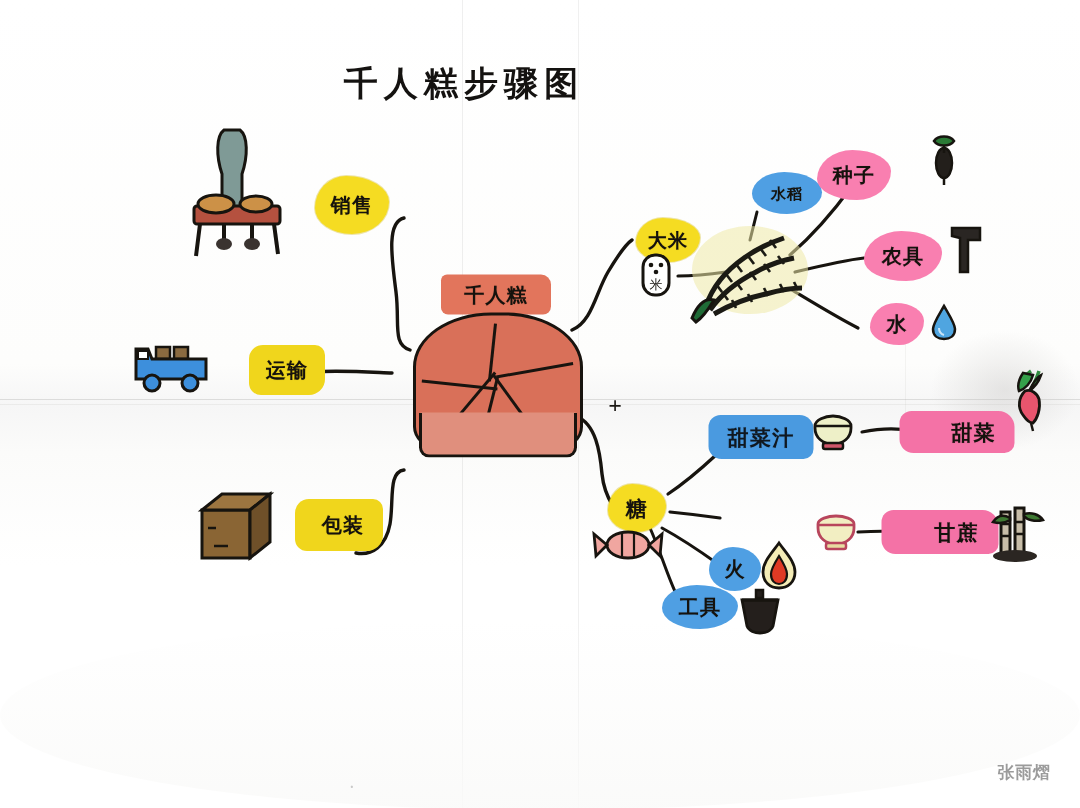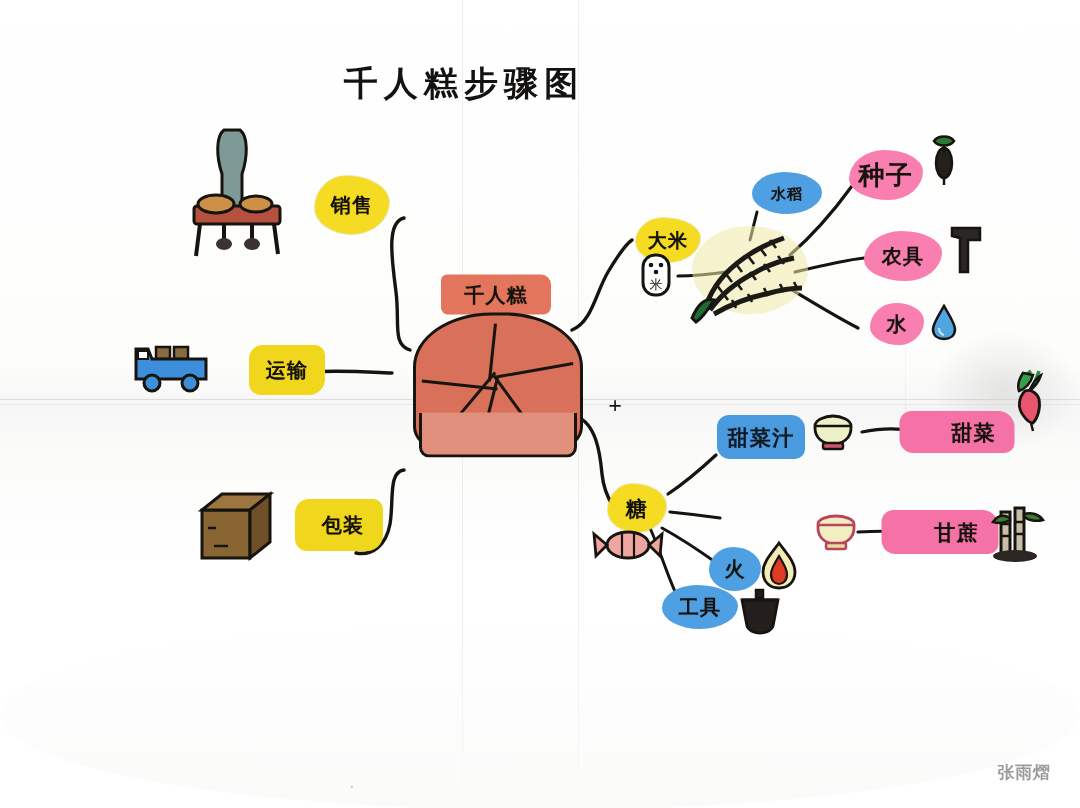--- a/index.html
+++ b/index.html
@@ -254,21 +254,21 @@
         <path d="M96,50 L90,42"></path>
       <path d="M48,94 L44,86"></path>
         <path d="M64,88 L60,80"></path>
         <path d="M80,82 L76,74"></path>
       <path d="M96,78 L92,70"></path>
         <path d="M110,76 L106,68"></path>
     </g>
     <path d="M4,104 C 10,90 18,84 26,86 C 20,96 14,104 8,108 Z" fill="#1f6b36" stroke="#17140f" stroke-width="3"></path>
   </svg>
 
-  <div class="node blob-pink" style="left:886px;top:175px;width:74px;height:50px;font-size:26px;">
+  <div class="node blob-pink" style="left:854px;top:175px;width:74px;height:50px;font-size:20px;">
     <span class="txt">种子</span>
   </div>
   <svg class="icon" style="left:944px;top:160px;" width="36" height="58" viewBox="0 0 36 58">
     <path d="M8,10 C 12,4 24,4 28,10 C 24,16 12,16 8,10 Z" fill="#2a7a35" stroke="#17140f" stroke-width="2.5"></path>
     <ellipse cx="18" cy="32" rx="8" ry="15" fill="#231f1b" stroke="#17140f" stroke-width="2.5"></ellipse>
     <path d="M18,14 L18,22" stroke="#17140f" stroke-width="2.5"></path>
     <path d="M18,46 L18,54" stroke="#17140f" stroke-width="2.5"></path>
   </svg>
 
   <div class="node blob-pink" style="left:903px;top:256px;width:78px;height:50px;font-size:20px;">
@@ -292,21 +292,21 @@
     <span class="txt">糖</span>
   </div>
   <svg class="icon" style="left:628px;top:545px;" width="80" height="34" viewBox="0 0 80 34">
     <ellipse cx="40" cy="17" rx="21" ry="13" fill="#f0a6a0" stroke="#17140f" stroke-width="2.8"></ellipse>
     <path d="M19,17 L6,6 L8,28 Z" fill="#f0a6a0" stroke="#17140f" stroke-width="2.8"></path>
     <path d="M61,17 L74,6 L72,28 Z" fill="#f0a6a0" stroke="#17140f" stroke-width="2.8"></path>
     <path d="M34,6 L34,28" stroke="#17140f" stroke-width="2.2"></path>
     <path d="M46,6 L46,28" stroke="#17140f" stroke-width="2.2"></path>
   </svg>
 
-  <div class="node blob-blue" style="left:761px;top:437px;width:88px;height:44px;font-size:21px;">
+  <div class="node blob-blue" style="left:761px;top:437px;width:105px;height:44px;font-size:21px;">
     <span class="txt">甜菜汁</span>
   </div>
   <svg class="icon" style="left:833px;top:432px;" width="48" height="40" viewBox="0 0 48 40">
     <path d="M6,14 C 6,8 16,4 24,4 C 32,4 42,8 42,14 L42,16 C 42,26 34,32 24,32 C 14,32 6,26 6,16 Z" fill="#eef0c8" stroke="#17140f" stroke-width="2.8"></path>
     <path d="M6,14 L42,14" stroke="#17140f" stroke-width="2.5"></path>
     <rect x="14" y="31" width="20" height="6" rx="2" fill="#d0566a" stroke="#17140f" stroke-width="2.5"></rect>
   </svg>
 
   <div class="node blob-pink-sq" style="left:957px;top:432px;width:82px;height:42px;font-size:21px;">
     <span class="txt">甜菜</span>

